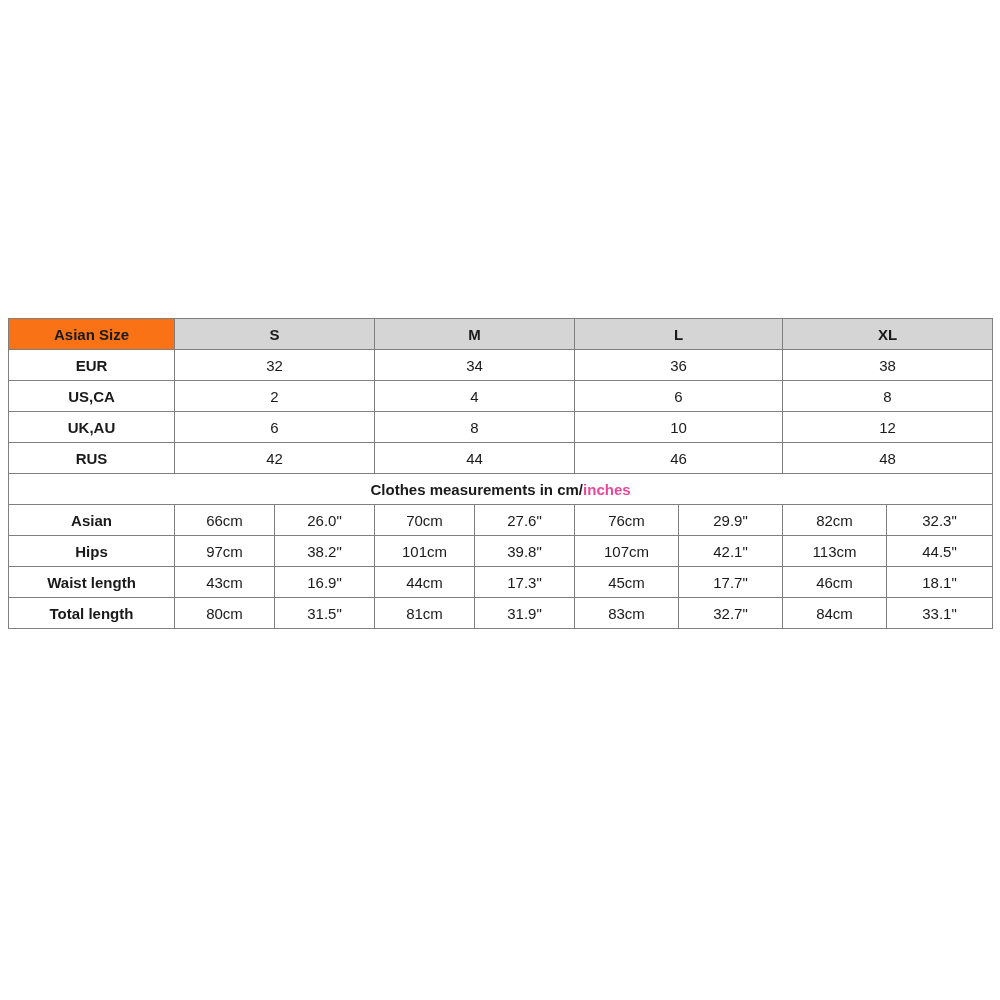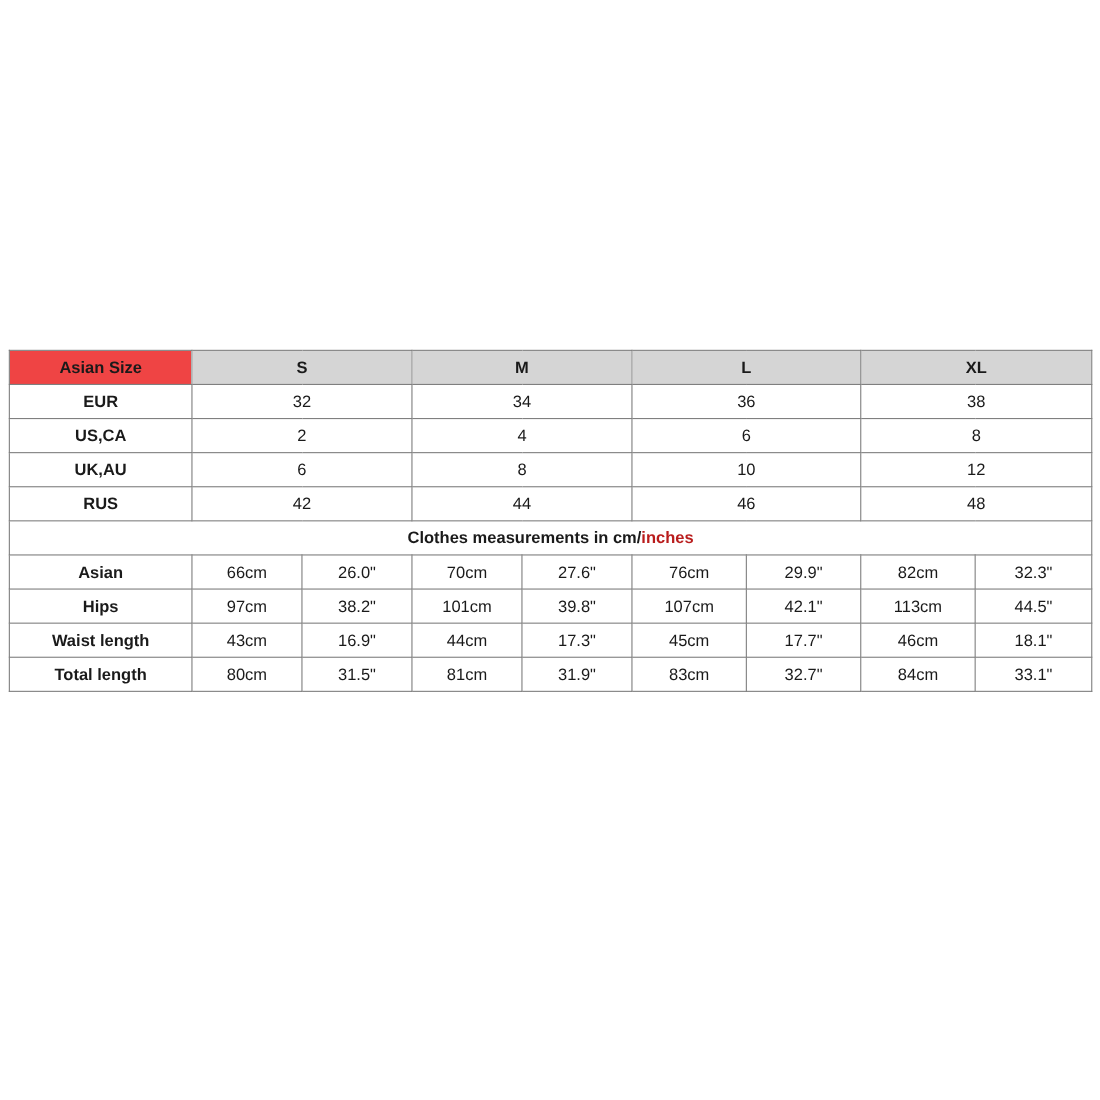--- a/index.html
+++ b/index.html
@@ -42,32 +42,32 @@
     font-weight: bold;
     padding-left: 8px;
   }
 
   tr.header-row td {
     background: #d5d5d5;
     font-weight: bold;
   }
 
   tr.header-row td.row-label {
-    background: #ef4444;
+    background: #f97316;
   }
 
   td.note-cell {
     text-align: left;
     padding-left: 8px;
     font-weight: bold;
     font-size: 15px;
   }
 
   td.note-cell .inches-red {
-    color: #b91c1c;
+    color: #ec4899;
     font-weight: bold;
   }
 
   td.inch-val {
     color: #e8231f;
   }
 </style>
 </head>
 <body>
 

